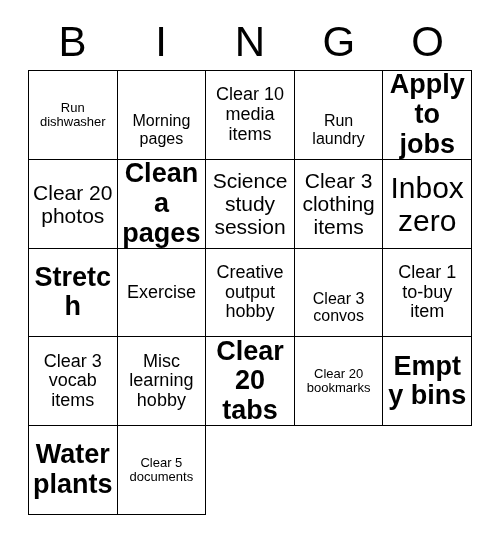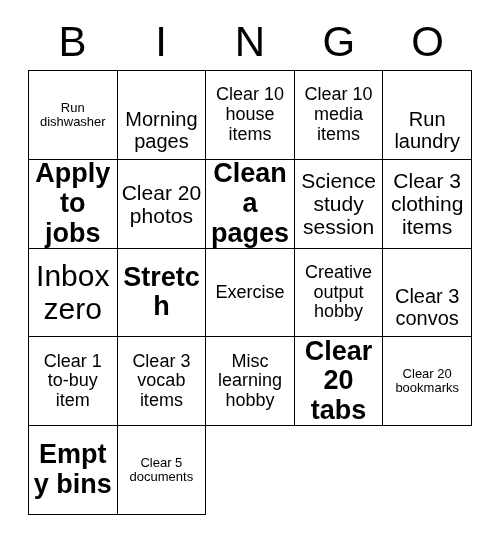--- a/index.html
+++ b/index.html
@@ -74,21 +74,21 @@
     display: block;
     width: 100%;
     line-height: 1.1;
     color: #000000;
     word-wrap: break-word;
   }
   
   .fs-xs   { font-size: 13px; }
   .fs-md   { font-size: 18px; }
   .fs-lg   { font-size: 21px; }
-  .fs-xl   { font-size: 20px; margin-top: 30px; }
+  .fs-xl   { font-size: 16px; margin-top: 30px; }
   .fs-xxl  { font-size: 27px; font-weight: bold; }
   .fs-huge { font-size: 30px; }
 </style>
 </head>
 <body>
 
 <div id="bingo-card">
 
   <div id="header-row">
     <div class="header-letter">B</div>
@@ -98,23 +98,20 @@
     <div class="header-letter">O</div>
   </div>
 
   <div id="bingo-grid">
 
     <div class="bingo-cell">
         <span class="cell-text fs-xs">Run dishwasher</span>
       </div>
     <div class="bingo-cell">
         <span class="cell-text fs-xl">Morning pages</span>
-      </div>
-    <div class="bingo-cell">
-        <span class="cell-text fs-md">Clear 10 house items</span>
       </div>
     <div class="bingo-cell">
         <span class="cell-text fs-md">Clear 10 media items</span>
       </div>
     <div class="bingo-cell">
         <span class="cell-text fs-xl">Run laundry</span>
       </div>
 
     <div class="bingo-cell">
         <span class="cell-text fs-xxl">Apply to jobs</span>
@@ -161,17 +158,20 @@
         <span class="cell-text fs-xxl">Clear 20 tabs</span>
       </div>
     <div class="bingo-cell">
         <span class="cell-text fs-xs">Clear 20 bookmarks</span>
       </div>
 
     <div class="bingo-cell">
         <span class="cell-text fs-xxl">Empty bins</span>
       </div>
     <div class="bingo-cell">
+        <span class="cell-text fs-xxl">Water plants</span>
+      </div>
+    <div class="bingo-cell">
         <span class="cell-text fs-xs">Clear 5 documents</span>
       </div>
   </div>
 
 </div>
 
 </body></html>

